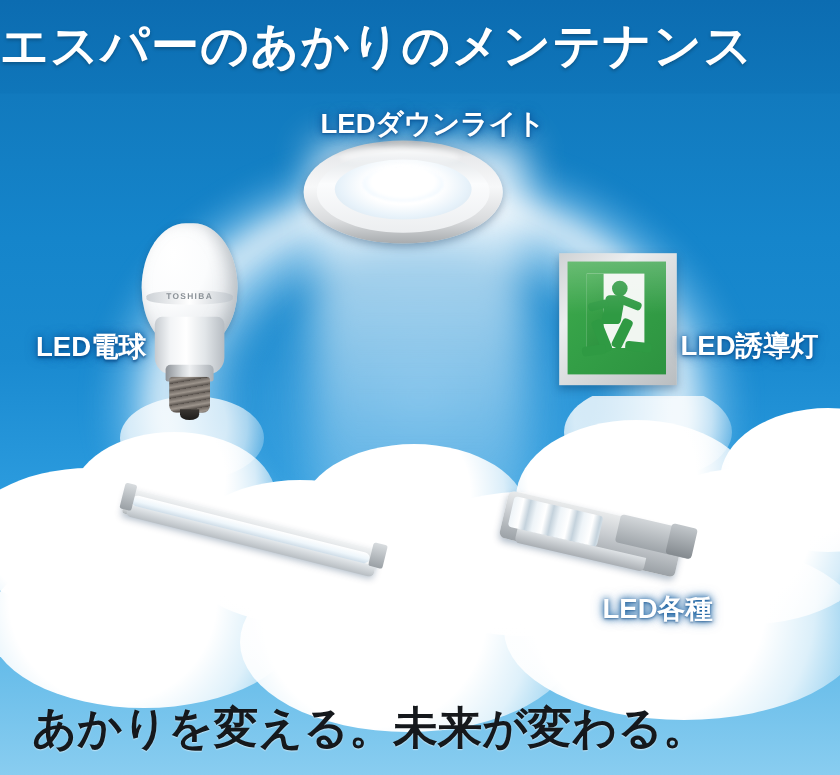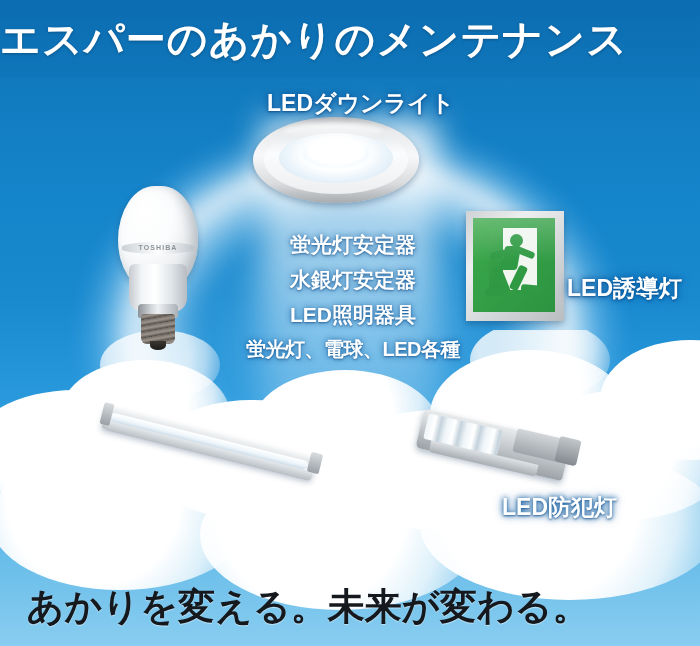--- a/index.html
+++ b/index.html
@@ -374,25 +374,20 @@
 
   <div id="security">
     <div class="shell"></div>
     <div class="lip"></div>
     <div class="lens"></div>
     <div class="arm"></div>
     <div class="mount"></div>
   </div>
 
   <div class="label" id="label-downlight">LEDダウンライト</div>
+  <div class="label" id="label-bulb">LED電球</div>
   <div class="label" id="label-guide">LED誘導灯</div>
-  <div class="label" id="label-security">LED防犯灯</div>
-
-  <div class="service-list">
-    <div>蛍光灯安定器</div>
-    <div>水銀灯安定器</div>
-    <div>LED照明器具</div>
-    <div class="wide">蛍光灯、電球、LED各種</div>
-  </div>
+  <div class="label" id="label-security">LED各種</div>
+
 
   <div class="tagline">あかりを変える。未来が変わる。</div>
 
 </div>
 
 </body></html>

